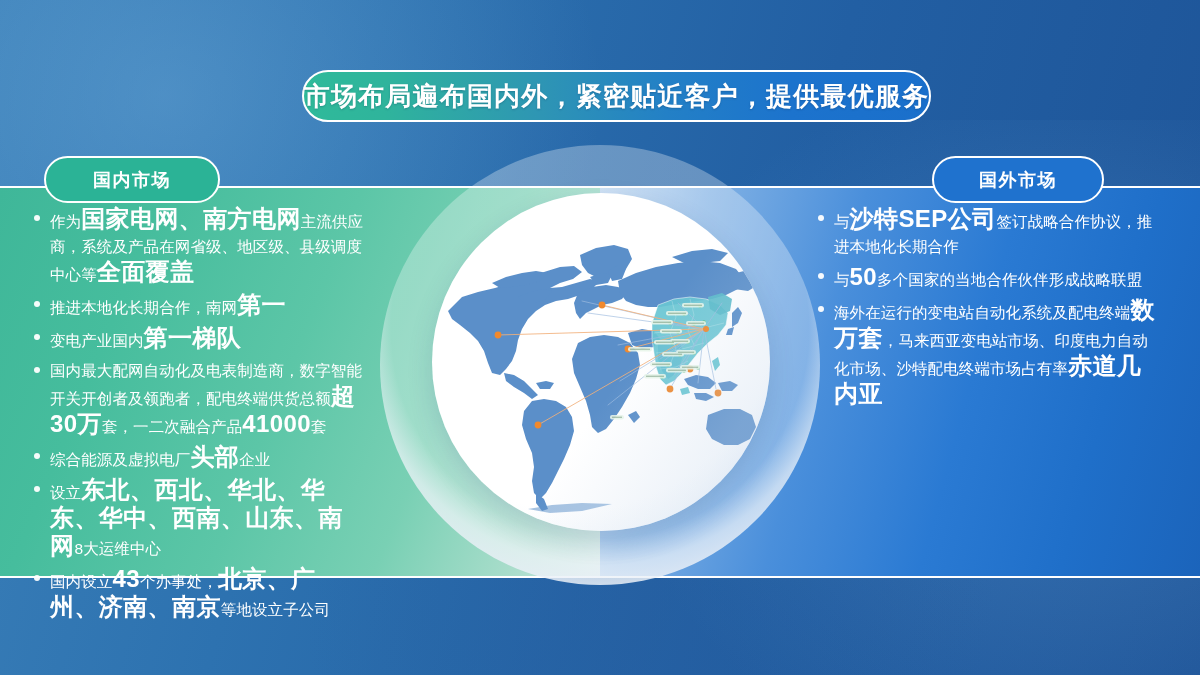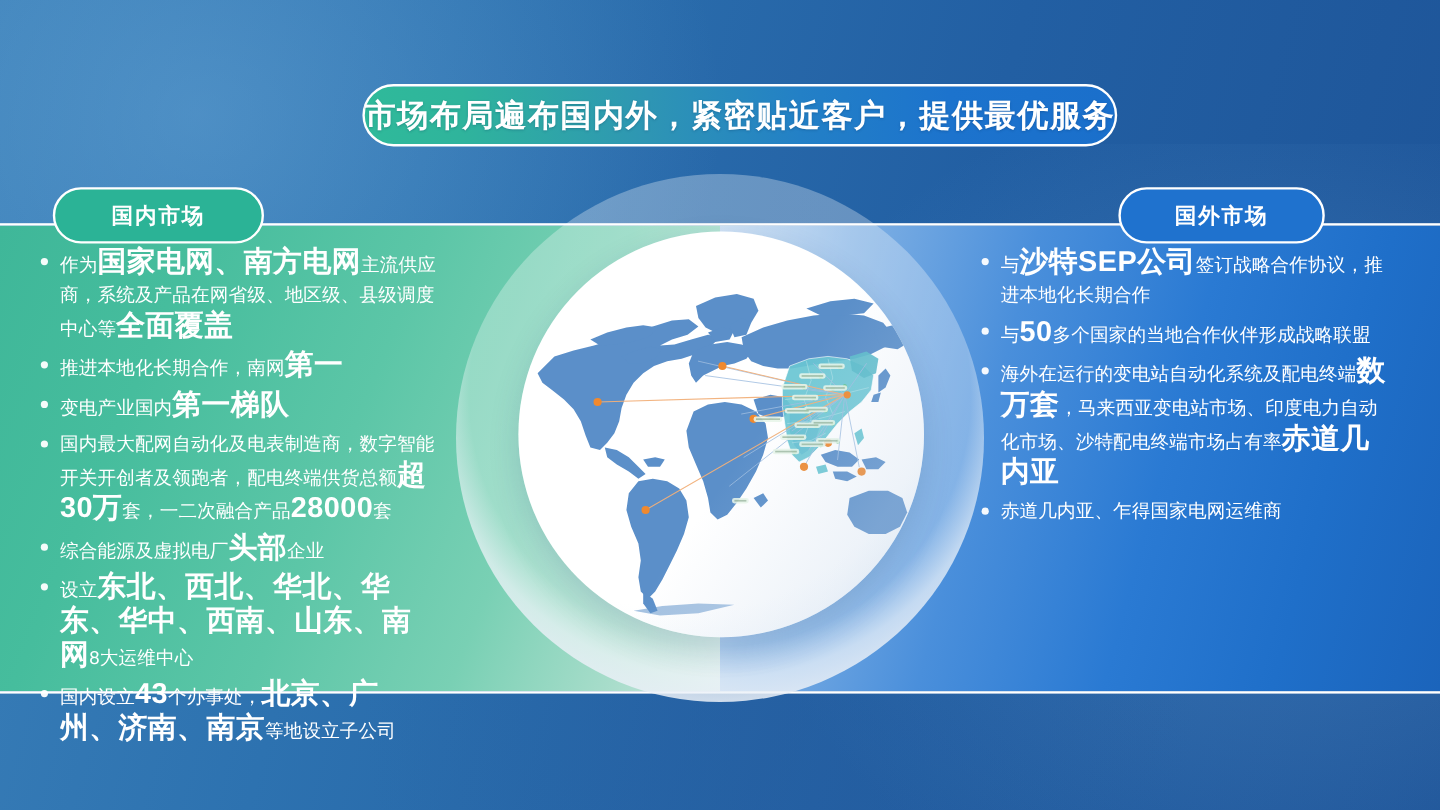--- a/index.html
+++ b/index.html
@@ -295,25 +295,24 @@
     <span class="txt">国内市场</span>
   </div>
   <div class="sec-pill pill-overseas">
     <span class="txt">国外市场</span>
   </div>
 
   <div class="list list-left">
       <div class="li"><span class="dot"></span><span>作为</span><b>国家电网、南方电网</b><span>主流供应商，系统及产品在网省级、地区级、县级调度中心等</span><b>全面覆盖</b></div>
       <div class="li"><span class="dot"></span><span>推进本地化长期合作，南网</span><b>第一</b></div>
       <div class="li"><span class="dot"></span><span>变电产业国内</span><b>第一梯队</b></div>
-      <div class="li"><span class="dot"></span><span>国内最大配网自动化及电表制造商，数字智能开关开创者及领跑者，配电终端供货总额</span><b>超30万</b><span>套，一二次融合产品</span><b>28000</b><span>套</span></div>
+      <div class="li"><span class="dot"></span><span>国内最大配网自动化及电表制造商，数字智能开关开创者及领跑者，配电终端供货总额</span><b>超30万</b><span>套，一二次融合产品</span><b>41000</b><span>套</span></div>
       <div class="li"><span class="dot"></span><span>综合能源及虚拟电厂</span><b>头部</b><span>企业</span></div>
       <div class="li"><span class="dot"></span><span>设立</span><b>东北、西北、华北、华东、华中、西南、山东、南网</b><span>8大运维中心</span></div>
       <div class="li"><span class="dot"></span><span>国内设立</span><b>43</b><span>个办事处，</span><b>北京、广州、济南、南京</b><span>等地设立子公司</span></div>
     </div>
   <div class="list list-right">
       <div class="li"><span class="dot"></span><span>与</span><b>沙特SEP公司</b><span>签订战略合作协议，推进本地化长期合作</span></div>
       <div class="li"><span class="dot"></span><span>与</span><b>50</b><span>多个国家的当地合作伙伴形成战略联盟</span></div>
       <div class="li"><span class="dot"></span><span>海外在运行的变电站自动化系统及配电终端</span><b>数万套</b><span>，马来西亚变电站市场、印度电力自动化市场、沙特配电终端市场占有率</span><b>赤道几内亚</b></div>
-      <div class="li"><span class="dot"></span><span>赤道几内亚、乍得国家电网运维商</span></div>
     </div>
 
 </div>
 
 </body></html>

